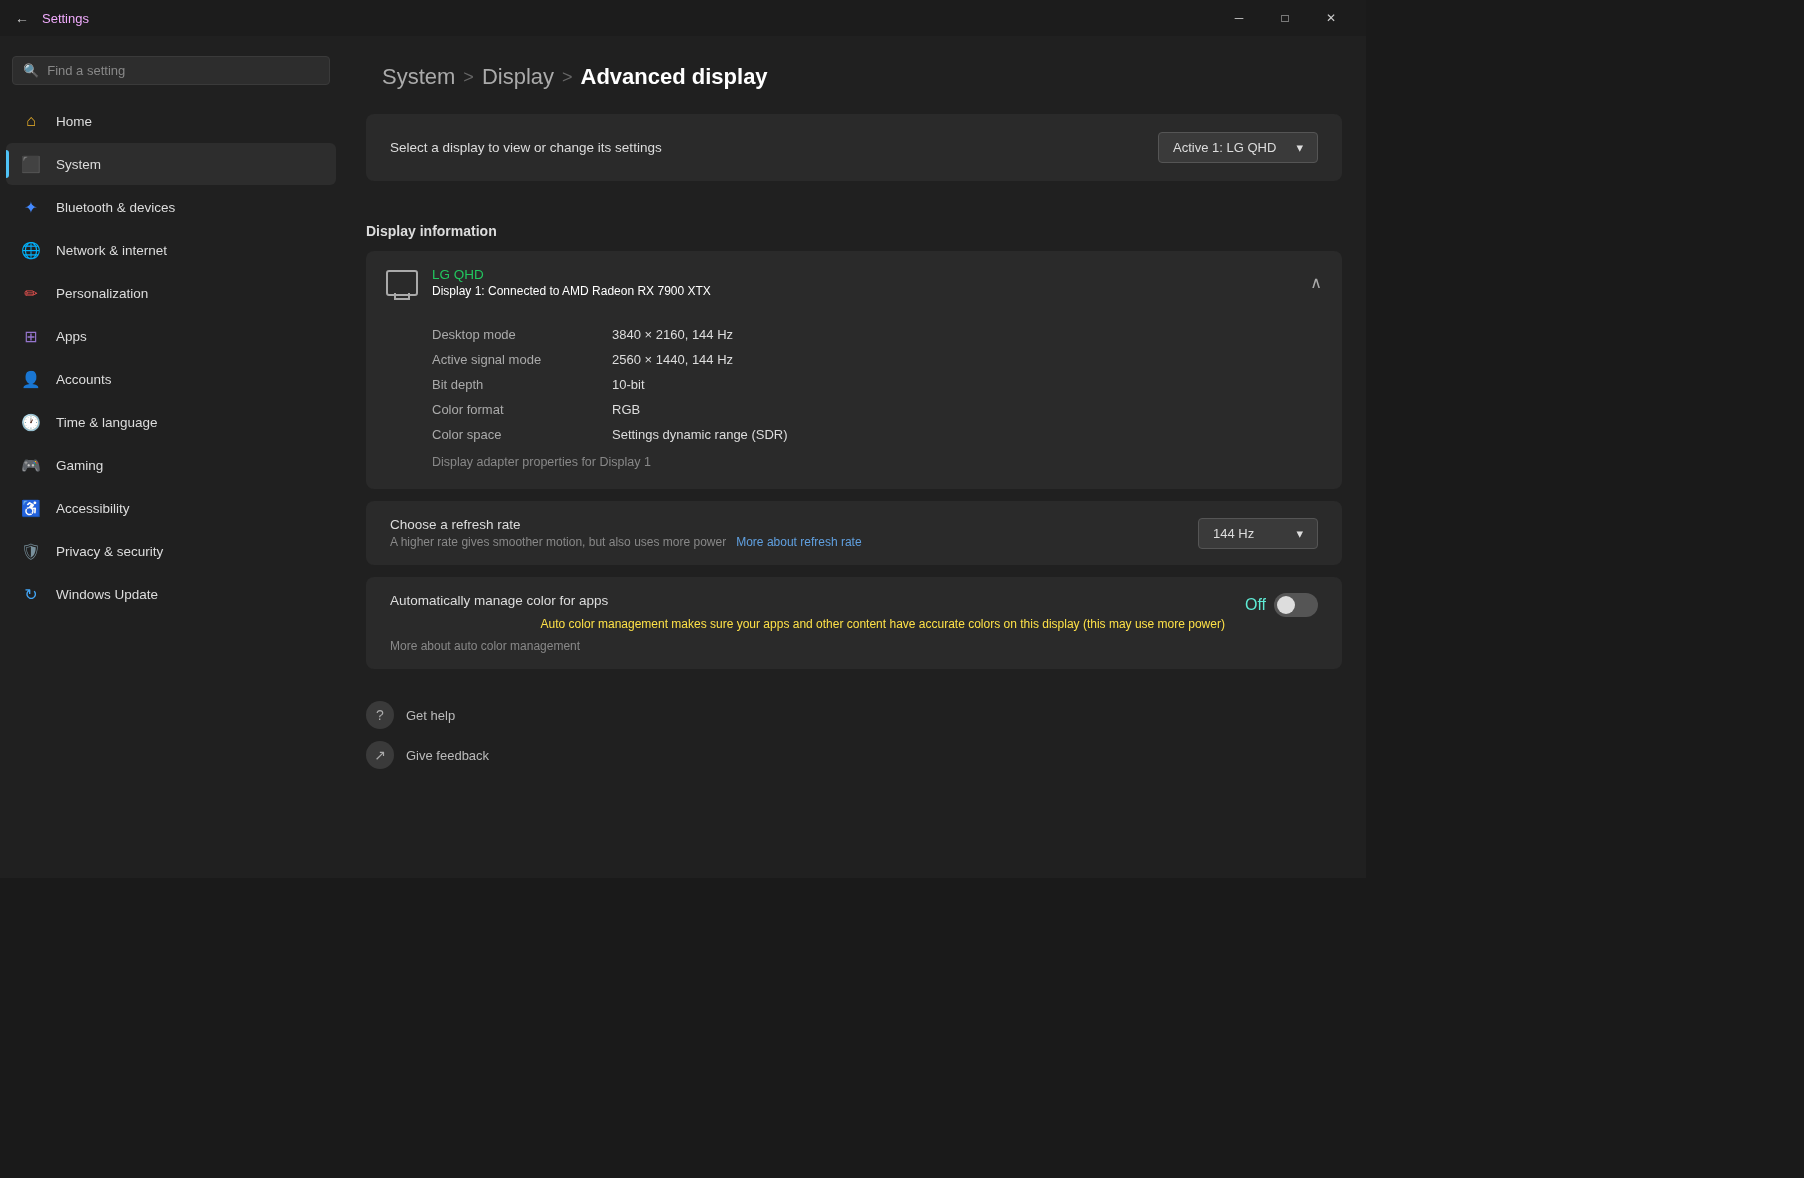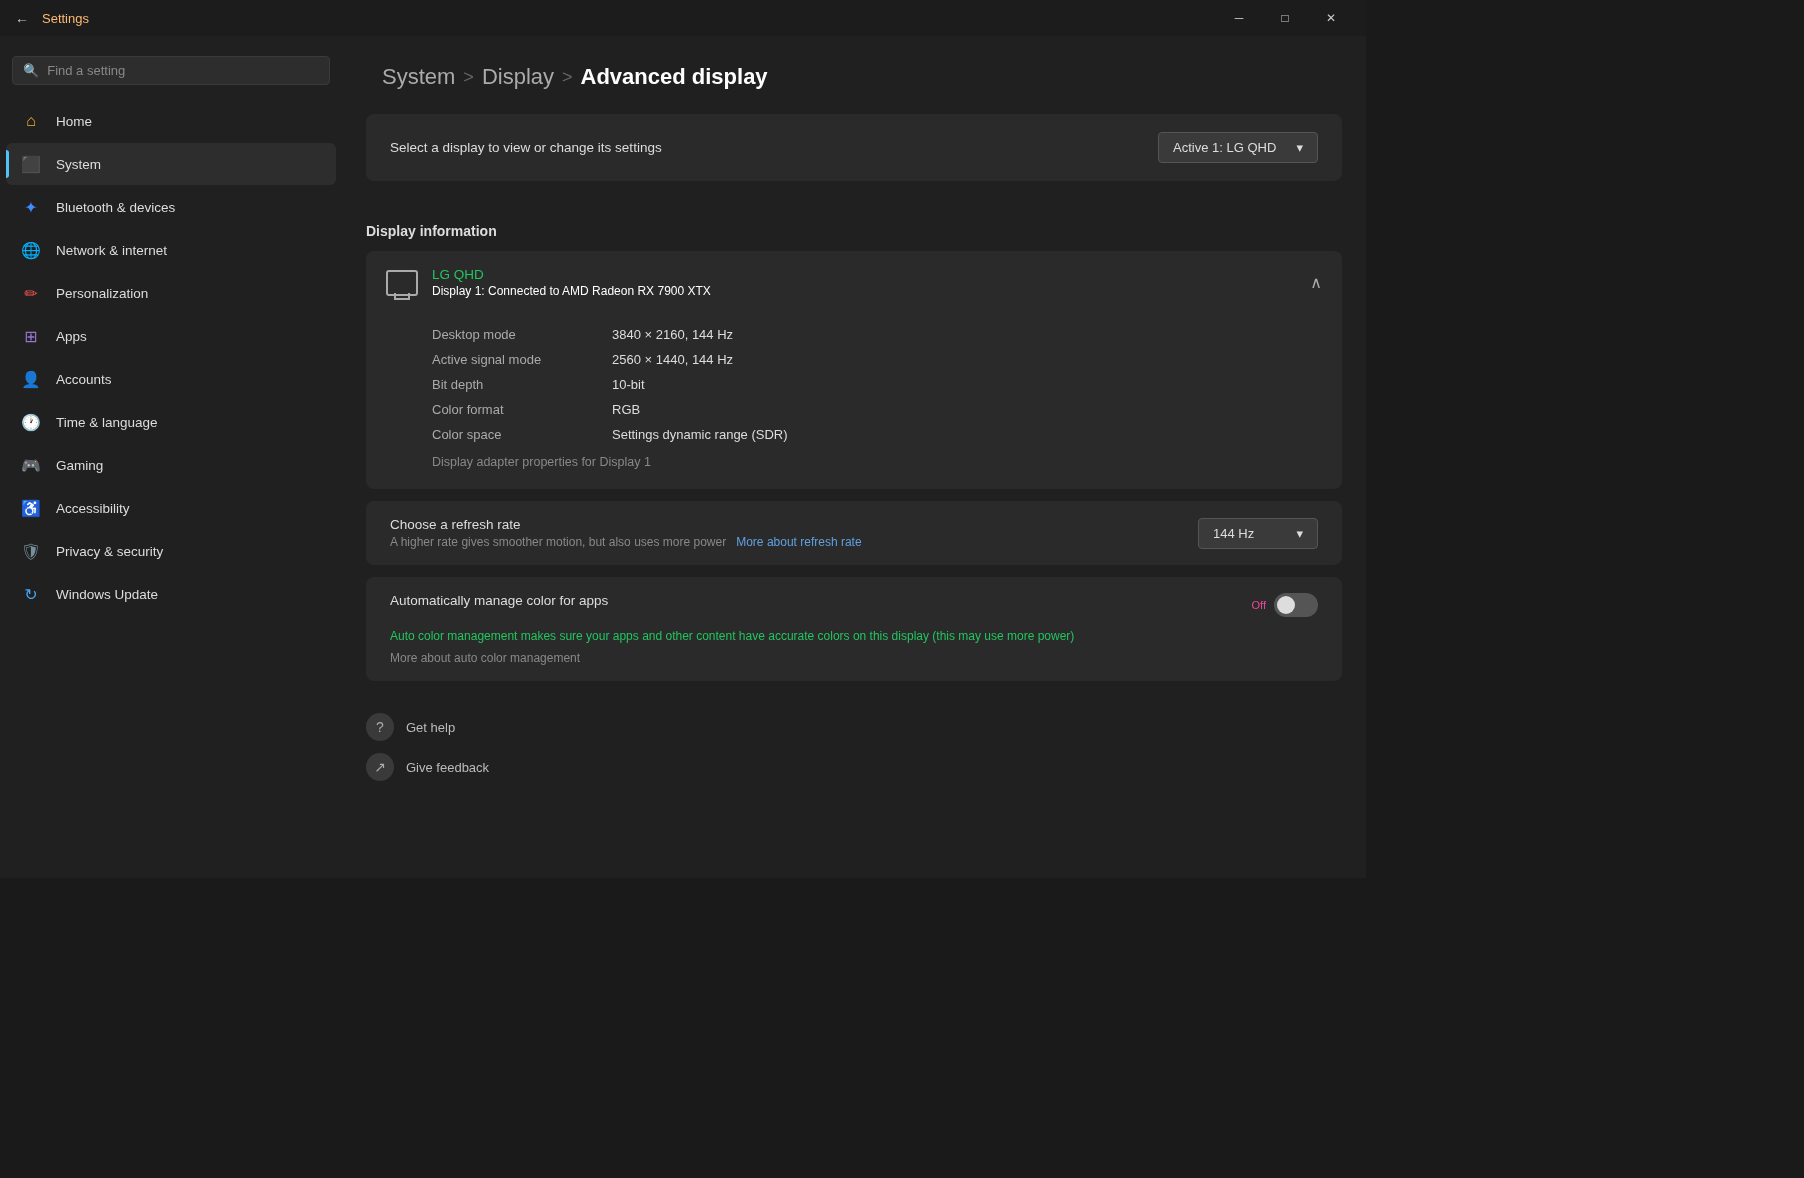--- a/index.html
+++ b/index.html
@@ -38,21 +38,21 @@
       align-items: center;
       justify-content: center;
       margin-right: 10px;
       color: #ccc;
       cursor: pointer;
       border-radius: 4px;
     }
 
     .titlebar-title {
       font-size: 13px;
-      color: #fdba74;
+      color: #f0abfc;
       flex: 1;
     }
 
     .titlebar-controls {
       display: flex;
       gap: 0;
       margin-left: auto;
     }
 
     .titlebar-btn {
@@ -309,31 +309,31 @@
     }
 
     .color-mgmt-row {
       display: flex;
       align-items: flex-start;
       justify-content: space-between;
     }
 
     .color-mgmt-info { flex: 1; padding-right: 20px; }
     .color-mgmt-title { font-size: 13.5px; color: #ddd; font-weight: 500; }
-    .color-mgmt-sub { font-size: 12px; color: #22c55e; margin-top: 19px; line-height: 1.5; }
+    .color-mgmt-sub { font-size: 12px; color: #fde047; margin-top: 7px; line-height: 1.5; text-align: right; }
     .color-mgmt-link { color: #888; font-size: 12px; margin-top: 6px; cursor: pointer; }
 
     .toggle-group {
       display: flex;
       align-items: center;
       gap: 8px;
       flex-shrink: 0;
     }
 
-    .toggle-label { font-size: 11px; color: #ec4899; }
+    .toggle-label { font-size: 16px; color: #5eead4; }
 
     .toggle {
       width: 44px;
       height: 24px;
       background: #555;
       border-radius: 12px;
       position: relative;
       cursor: pointer;
     }
 

